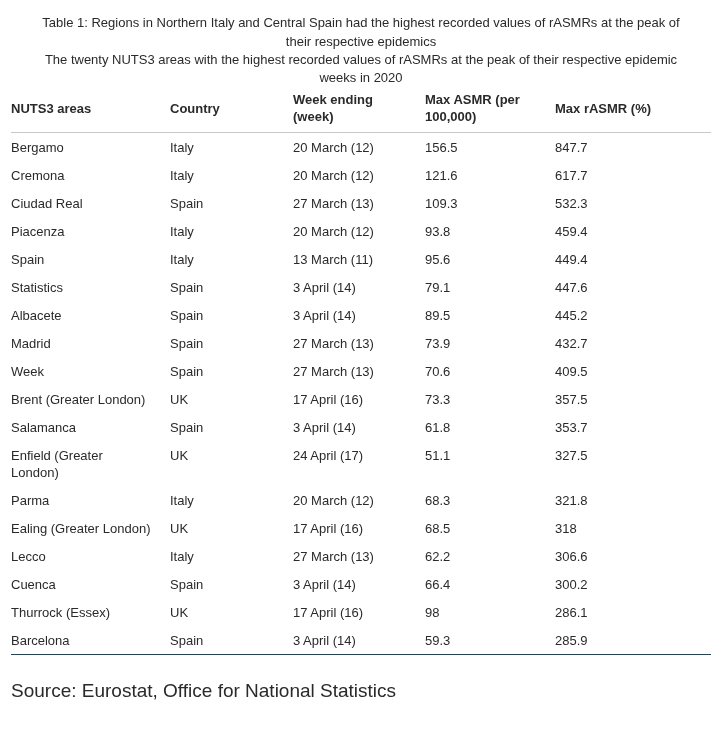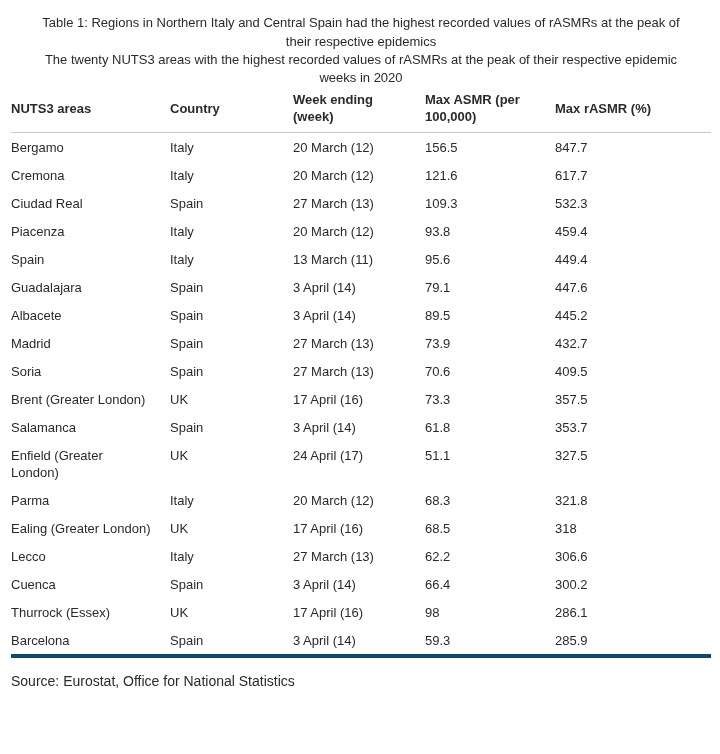--- a/index.html
+++ b/index.html
@@ -53,25 +53,25 @@
   }
   tbody td {
     font-size: 13px;
     text-align: left;
     vertical-align: top;
     line-height: 17px;
     padding: 6px 4px 5px 0;
     white-space: pre;
   }
   tbody tr:last-child td {
-    border-bottom: 4px solid #0c4a6e;
+    border-bottom: 1px solid #0c4a6e;
   }
   .source-line {
-    margin-top: 15px;
-    font-size: 14px;
+    margin-top: 27px;
+    font-size: 19px;
     line-height: 17px;
   }
 </style>
 </head>
 <body>
 
 <div class="page">
 
   <div class="title-block">
     <div class="table-title">Table 1: Regions in Northern Italy and Central Spain had the highest recorded values of rASMRs at the peak of
@@ -129,42 +129,42 @@
           <td>459.4</td>
         </tr>
         <tr>
           <td>Spain</td>
           <td>Italy</td>
           <td>13 March (11)</td>
           <td>95.6</td>
           <td>449.4</td>
         </tr>
         <tr>
-          <td>Guadalajara</td>
+          <td>Statistics</td>
           <td>Spain</td>
           <td>3 April (14)</td>
           <td>79.1</td>
           <td>447.6</td>
         </tr>
         <tr>
           <td>Albacete</td>
           <td>Spain</td>
           <td>3 April (14)</td>
           <td>89.5</td>
           <td>445.2</td>
         </tr>
         <tr>
           <td>Madrid</td>
           <td>Spain</td>
           <td>27 March (13)</td>
           <td>73.9</td>
           <td>432.7</td>
         </tr>
         <tr>
-          <td>Soria</td>
+          <td>Week</td>
           <td>Spain</td>
           <td>27 March (13)</td>
           <td>70.6</td>
           <td>409.5</td>
         </tr>
         <tr>
           <td>Brent (Greater London)</td>
           <td>UK</td>
           <td>17 April (16)</td>
           <td>73.3</td>

